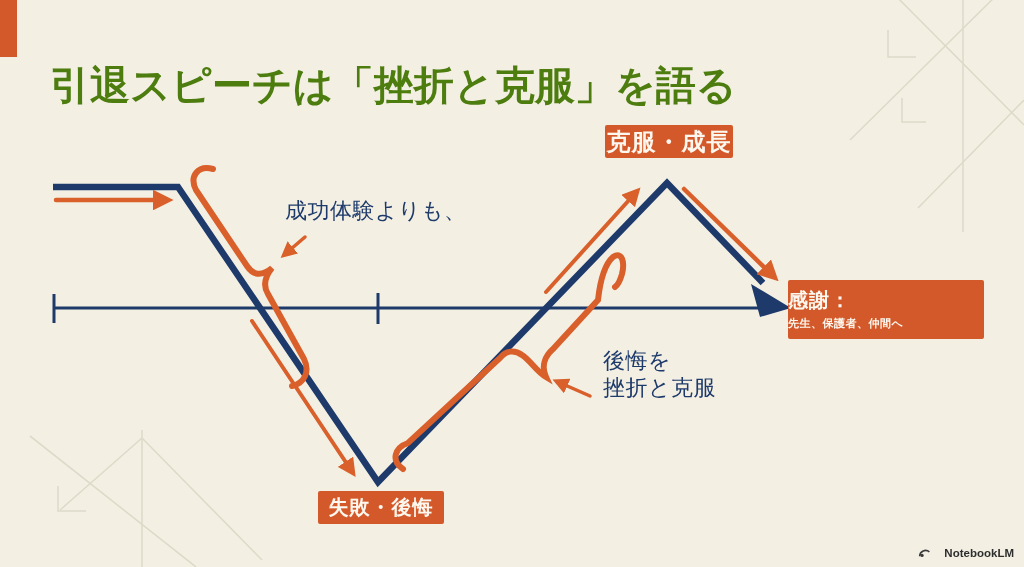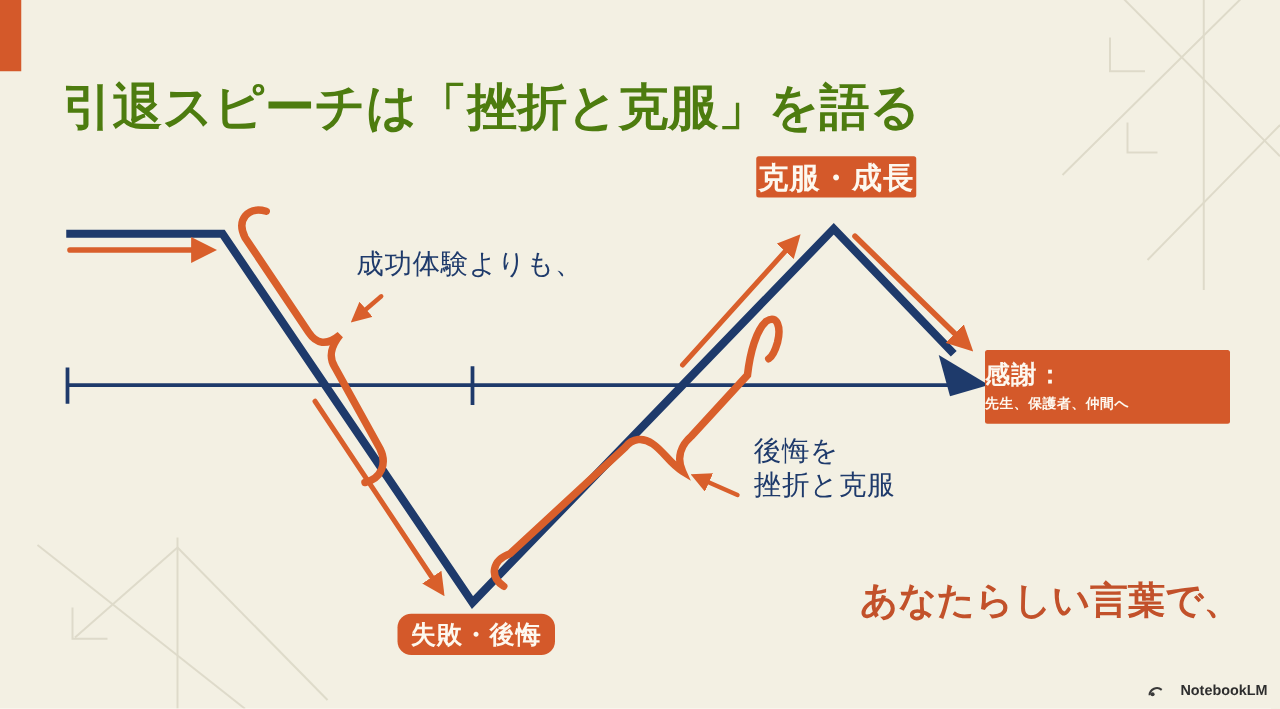--- a/index.html
+++ b/index.html
@@ -18,21 +18,21 @@
     position:absolute;left:50px;top:58px;
     font-size:40px;font-weight:700;color:#4d7c0f;letter-spacing:0px;white-space:nowrap;
   }
   .diagram-svg{position:absolute;left:0;top:0;}
   .badge{
     position:absolute;background:#d4592a;color:#fdf8ef;
     display:flex;align-items:center;justify-content:center;
     font-weight:800;border-radius:2px;
   }
   .badge-peak{left:605px;top:125px;width:128px;height:33px;font-size:24px;letter-spacing:1px;}
-  .badge-bottom{left:318px;top:491px;width:126px;height:33px;font-size:20px;letter-spacing:1px;border-radius:11px;}
+  .badge-bottom{left:318px;top:491px;width:126px;height:33px;font-size:20px;letter-spacing:1px;}
   .badge-end{
     position:absolute;left:788px;top:280px;width:196px;height:59px;
     background:#d4592a;color:#fdf8ef;border-radius:2px;
     display:flex;flex-direction:column;justify-content:center;
     box-sizing:border-box;
   }
   .badge-end .l1{font-size:20px;font-weight:800;letter-spacing:1px;line-height:26px;}
   .badge-end .l2{font-size:11px;font-weight:800;letter-spacing:.5px;line-height:20px;}
   .annotation{
     position:absolute;color:#1e3a6b;font-weight:400;font-size:22px;line-height:25px;
@@ -119,21 +119,20 @@
 
   <div class="annotation annotation-descent">
     <div>成功体験よりも、</div>
   </div>
   <div class="annotation annotation-ascent">
     <div>後悔を</div>
     <div>挫折と克服</div>
   </div>
 
   <div class="tagline">
-    <div>あなたらしい言葉で、</div>
   </div>
 
   <div class="footer-logo">
     <svg width="13" height="13" viewBox="0 0 24 24">
       <path d="M3 17 a11 11 0 0 1 18 -8" fill="none" stroke="#3a3a3a" stroke-width="3"></path>
       <circle cx="7.5" cy="15.5" r="3" fill="#3a3a3a"></circle>
     </svg>
     <span>NotebookLM</span>
   </div>
 

